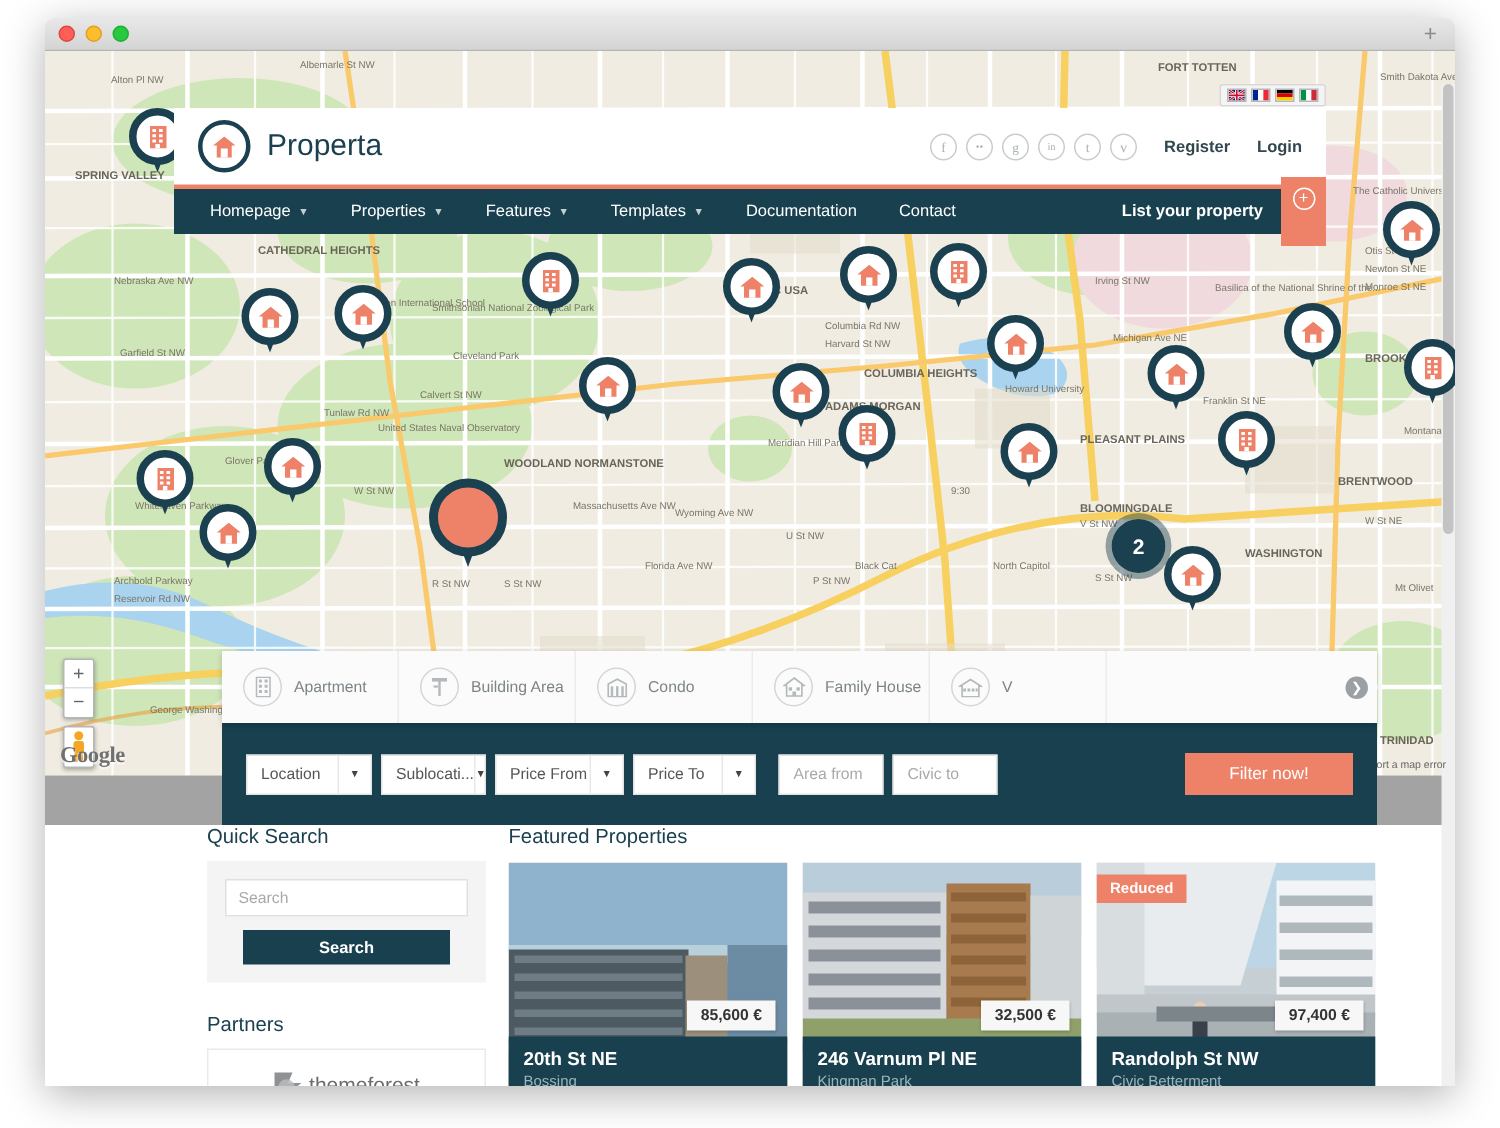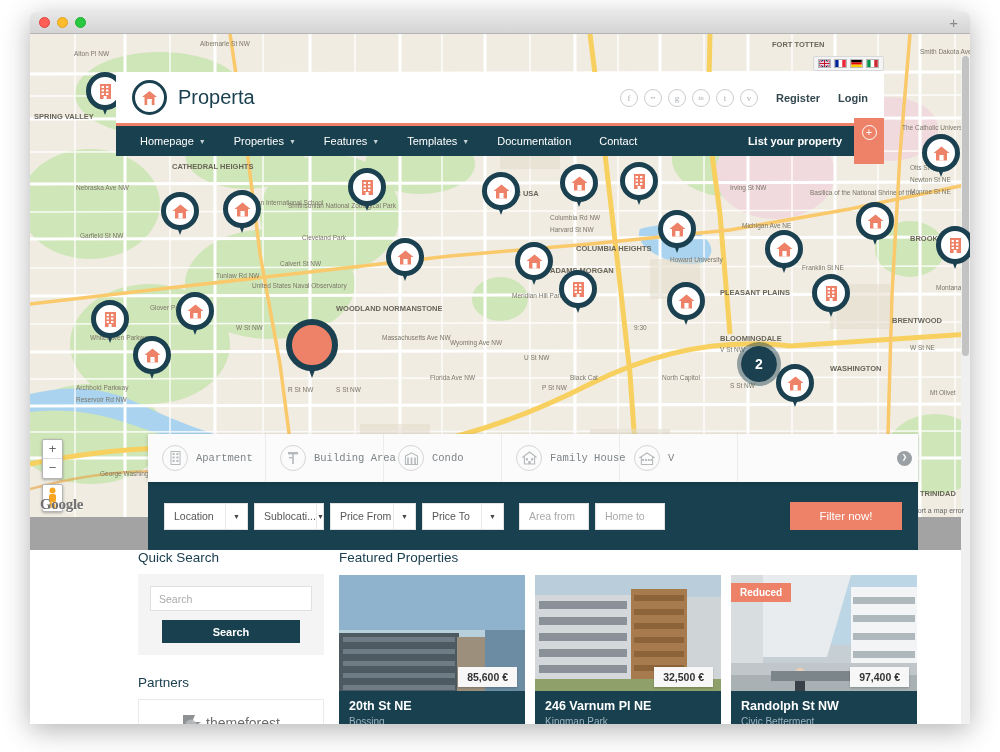--- a/index.html
+++ b/index.html
@@ -215,21 +215,21 @@
     position: relative; z-index: 2;
   }
 
   
   #type-strip {
     position: absolute; left: 118px; top: 400px;
     width: 770px; height: 48px;
     background: #fbfbfb;
     box-shadow: 0 1px 4px rgba(0,0,0,.18);
     display: flex; align-items: center;
-    z-index: 45; overflow: hidden; font-family: Liberation Mono, monospace;
+    z-index: 45; overflow: hidden;
   }
   .type-item {
     flex: 1 0 auto; width: 118px;
     height: 48px;
     display: flex; align-items: center; gap: 8px;
     padding-left: 14px;
     border-right: 1px solid #ececec;
     cursor: pointer;
   }
   .type-ic {
@@ -469,21 +469,21 @@
             <rect x="560" y="395" width="80" height="45"></rect>
           </g>
         </svg>
       </div>
 
       <div id="map-labels">
           <div class="mlabel" style="left: 170px; top: 6px;">Albemarle St NW</div>
           <div class="mlabel" style="left: 44px; top: 16px;">Alton Pl NW</div>
           <div class="mlabel big" style="left: 742px; top: 6px;">FORT TOTTEN</div>
           <div class="mlabel" style="left: 890px; top: 14px;">Smith Dakota Ave NE</div>
-          <div class="mlabel big" style="left: 4px; top: 78px;">SPRING VALLEY</div>
+          <div class="mlabel big" style="left: 20px; top: 78px;">SPRING VALLEY</div>
           <div class="mlabel" style="left: 262px; top: 92px;">Melvin C Hazen Park</div>
           <div class="mlabel big" style="left: 470px; top: 83px;">NORTHWEST WASHINGTON</div>
           <div class="mlabel" style="left: 872px; top: 90px;">The Catholic University of America</div>
           <div class="mlabel" style="left: 46px; top: 150px;">Nebraska Ave NW</div>
           <div class="mlabel big" style="left: 142px; top: 128px;">CATHEDRAL HEIGHTS</div>
           <div class="mlabel" style="left: 342px; top: 102px;">Porter St NW</div>
           <div class="mlabel" style="left: 408px; top: 98px;">Klingle Rd NW</div>
           <div class="mlabel big" style="left: 676px; top: 110px;">PARK VIEW</div>
           <div class="mlabel" style="left: 700px; top: 150px;">Irving St NW</div>
           <div class="mlabel" style="left: 880px; top: 130px;">Otis St NE</div>
@@ -976,21 +976,21 @@
           </div>
           <div class="fsel" style="width: 86px;">
             <span>Price From</span>
             <span class="arw">▼</span>
           </div>
           <div class="fsel" style="width: 82px;">
             <span>Price To</span>
             <span class="arw">▼</span>
           </div>
           <div class="finput" style="width: 70px; margin-left: 9px;">Area from</div>
-          <div class="finput" style="width: 70px;">Home to</div>
+          <div class="finput" style="width: 70px;">Civic to</div>
         </div>
       <div id="filter-btn">Filter now!</div>
     </div>
 
     <div id="content">
 
       <div id="sidebar">
         <div class="side-title">Quick Search</div>
         <div id="quick-search-box">
           <div id="qs-input">Search</div>

